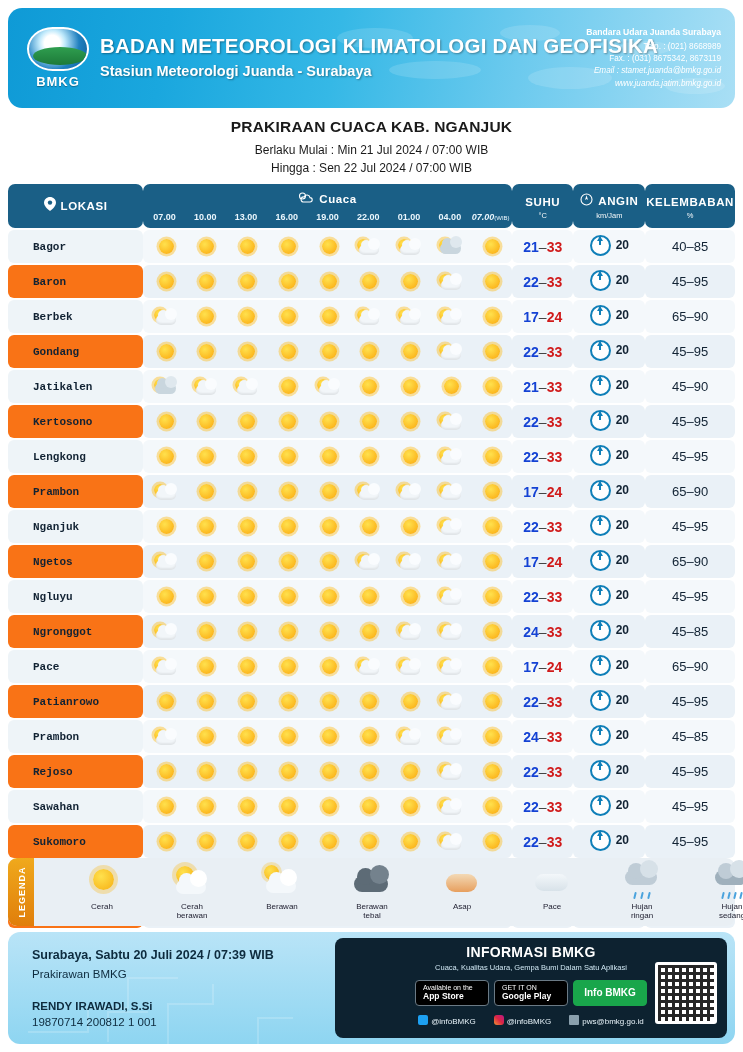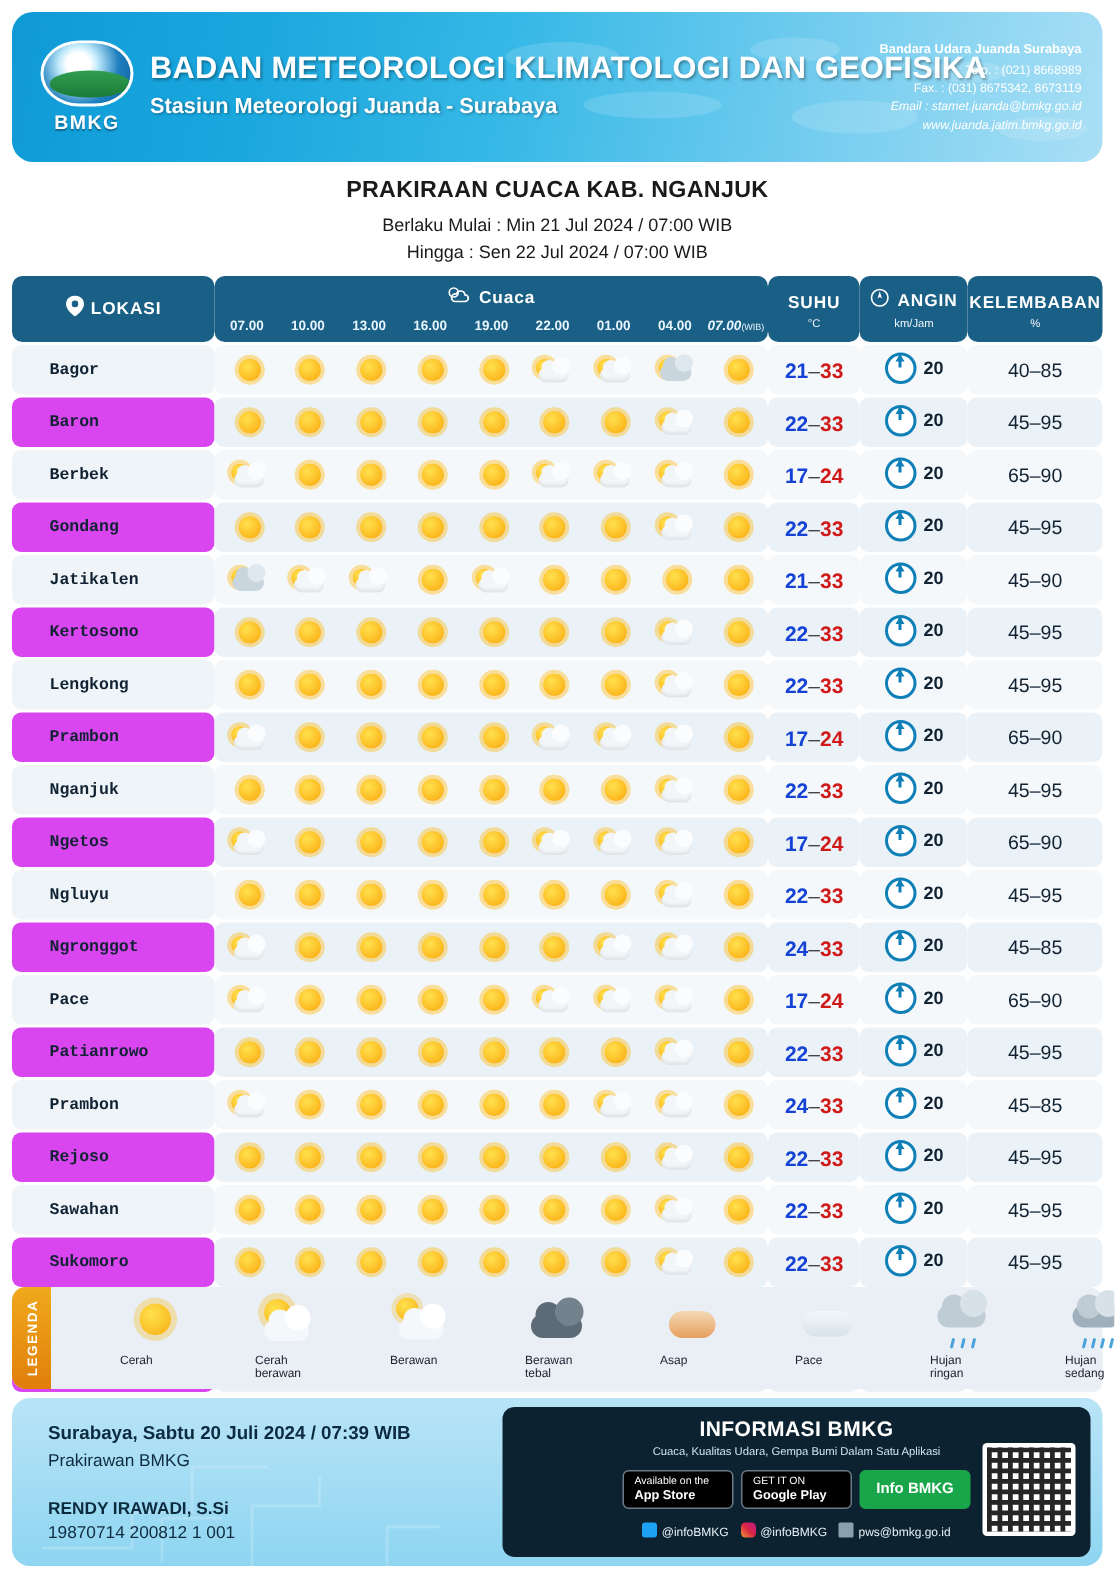--- a/index.html
+++ b/index.html
@@ -113,21 +113,21 @@
     font-size: 11px; font-weight: bold; color: #123;
     padding-left: 25px; height: 31px; font-family: Liberation Mono, monospace;
   }
   td.weather { background: #f4f8fb; border-radius: 6px; }
   td.temp {
     background: #f4f8fb; border-radius: 6px; text-align: center;
     font-size: 14px; font-weight: bold;
   }
   td.wind { background: #f4f8fb; border-radius: 6px; text-align: center; font-size: 12px; font-weight: bold; color:#123;}
   td.hum  { background: #f4f8fb; border-radius: 6px; text-align: center; font-size: 13px; color:#123;}
-  .alt td.loc { background: #d946ef; }
+  .alt td.loc { background: #f97316; }
   .alt td.weather, .alt td.temp, .alt td.wind, .alt td.hum { background: #eaf1f7; }
 
   .icons { display: flex; }
   .icons .ic { flex: 1 1 0; display:flex; align-items:center; justify-content:center; height: 31px;}
 
   .tmin { color: #1442d4; }
   .tsep { color: #444; font-weight: normal; }
   .tmax { color: #d01a1a; }
 
   .windbox { display:inline-flex; align-items:center; gap:5px;}
@@ -191,21 +191,21 @@
     display: flex; align-items: center;
   }
   .legend .tag {
     width: 26px; height: 68px; border-radius: 9px 0 0 9px;
     background: linear-gradient(180deg,#f0a91c,#e07e0b);
     color:#fff; font-size:9px; font-weight:bold; letter-spacing:1px;
     display:flex; align-items:center; justify-content:center;
   }
   .legend .tag span { transform: rotate(-90deg); white-space: nowrap;}
   .legend .items { flex:1; display:flex; }
-  .legend .item { flex:1 1 0; text-align:left;padding-left:46px; }
+  .legend .item { flex:1 1 0; text-align:center;padding-left:46px; }
   .legend .item .lbl { font-size: 8px; color:#223; margin-top: 2px; }
   .legend .big { width: 44px; height: 36px; margin: 0 auto; position: relative; }
 
   .b-sun { position:absolute; left:13px; top:5px; width:21px; height:21px; border-radius:50%;
     background: radial-gradient(circle at 38% 35%, #ffe14d, #f6ae12);
     box-shadow: 0 0 0 4px rgba(250,190,40,.35);}
   .b-cloud-w { position:absolute; left:6px; top:14px; width:30px; height:14px; background:#f4f8fb; border-radius:11px;}
   .b-cloud-w:before{content:"";position:absolute;left:3px;top:-7px;width:15px;height:15px;border-radius:50%;background:#f4f8fb;}
   .b-cloud-w:after{content:"";position:absolute;left:14px;top:-10px;width:17px;height:17px;border-radius:50%;background:#ffffff;}
   .b-cloud-g { position:absolute; left:5px; top:13px; width:32px; height:15px; background:#bfccd6; border-radius:11px;}
@@ -239,21 +239,21 @@
   }
   .infobox .it1 { color:#ffffff; font-weight:bold; font-size: 14px; text-align:center; margin-top: 6px; letter-spacing:.3px;}
   .infobox .it2 { color:#cfe6f2; font-size: 7.5px; text-align:center; margin-top: 3px; }
   .badges { display:flex; gap:5px; justify-content:center; margin-top: 8px; }
   .badge {
     background:#000; border:1px solid #6b7a85; border-radius:4px;
     padding: 3px 7px; color:#fff; font-size:7px; line-height:1.15; min-width: 74px;
   }
   .badge b { font-size: 8.5px; display:block;}
   .badge.green { background:#19a64b; border-color:#19a64b; display:flex; align-items:center; justify-content:center; font-size: 10px; font-weight:bold;}
-  .socials { display:flex; gap:8px; justify-content:center; margin-top:9px; color:#e7f2f8; font-size:8px; align-items:center;}
+  .socials { display:flex; gap:18px; justify-content:center; margin-top:9px; color:#e7f2f8; font-size:8px; align-items:center;}
   .socials span b { font-weight:normal;}
   .sicon { display:inline-block; width:10px; height:10px; border-radius:2px; background:#1da1f2; margin-right:3px; vertical-align:-1px;}
   .sicon.ig { background: linear-gradient(45deg,#f09433,#dc2743,#bc1888); border-radius:3px;}
   .sicon.mail { background:#8aa0ad; border-radius:1px;}
   .qr { position:absolute; right:10px; top:24px; width:62px; height:62px; background:#fff; padding:3px; border-radius:3px;}
   .qr .grid { width:100%; height:100%;
     background-image:
       linear-gradient(90deg,#000 50%, transparent 50%),
       linear-gradient(#000 50%, transparent 50%);
     background-size: 7px 7px, 7px 7px;

